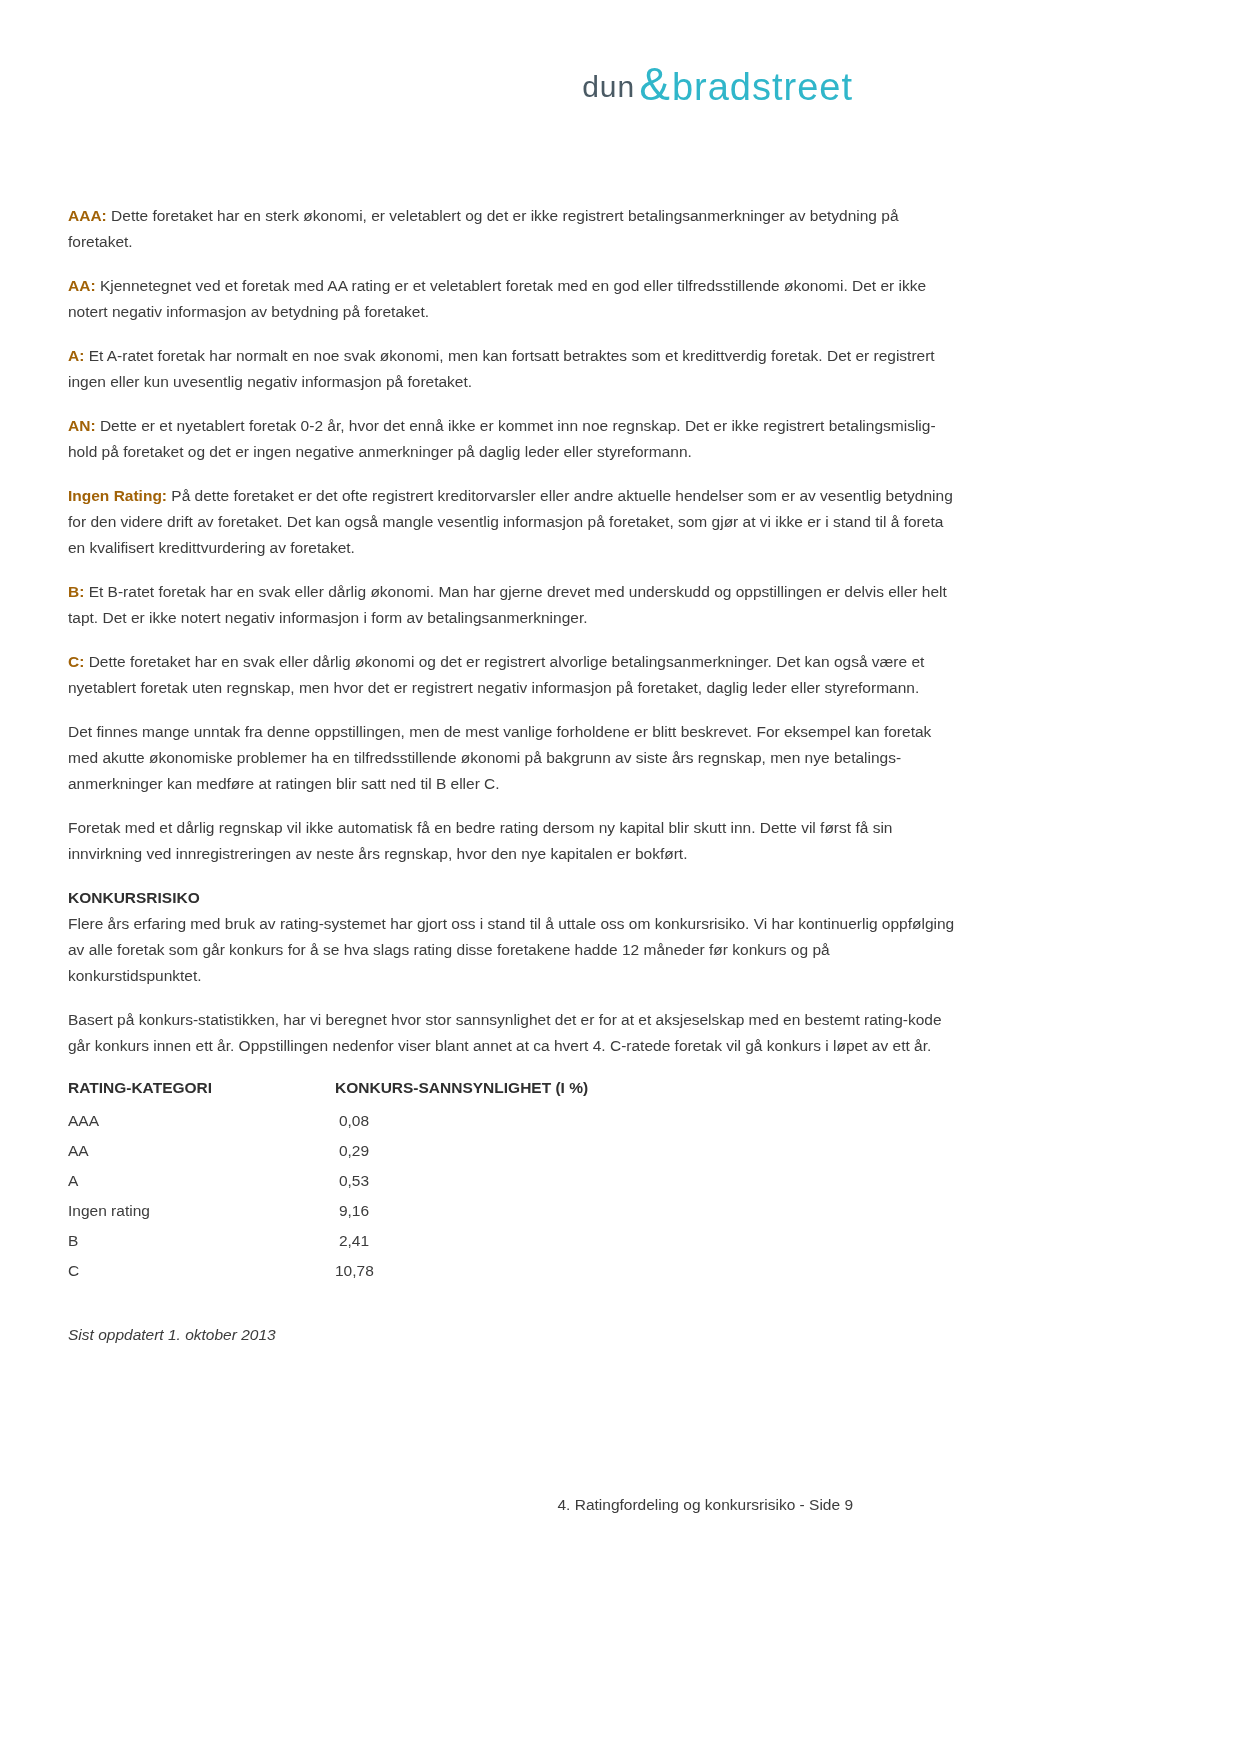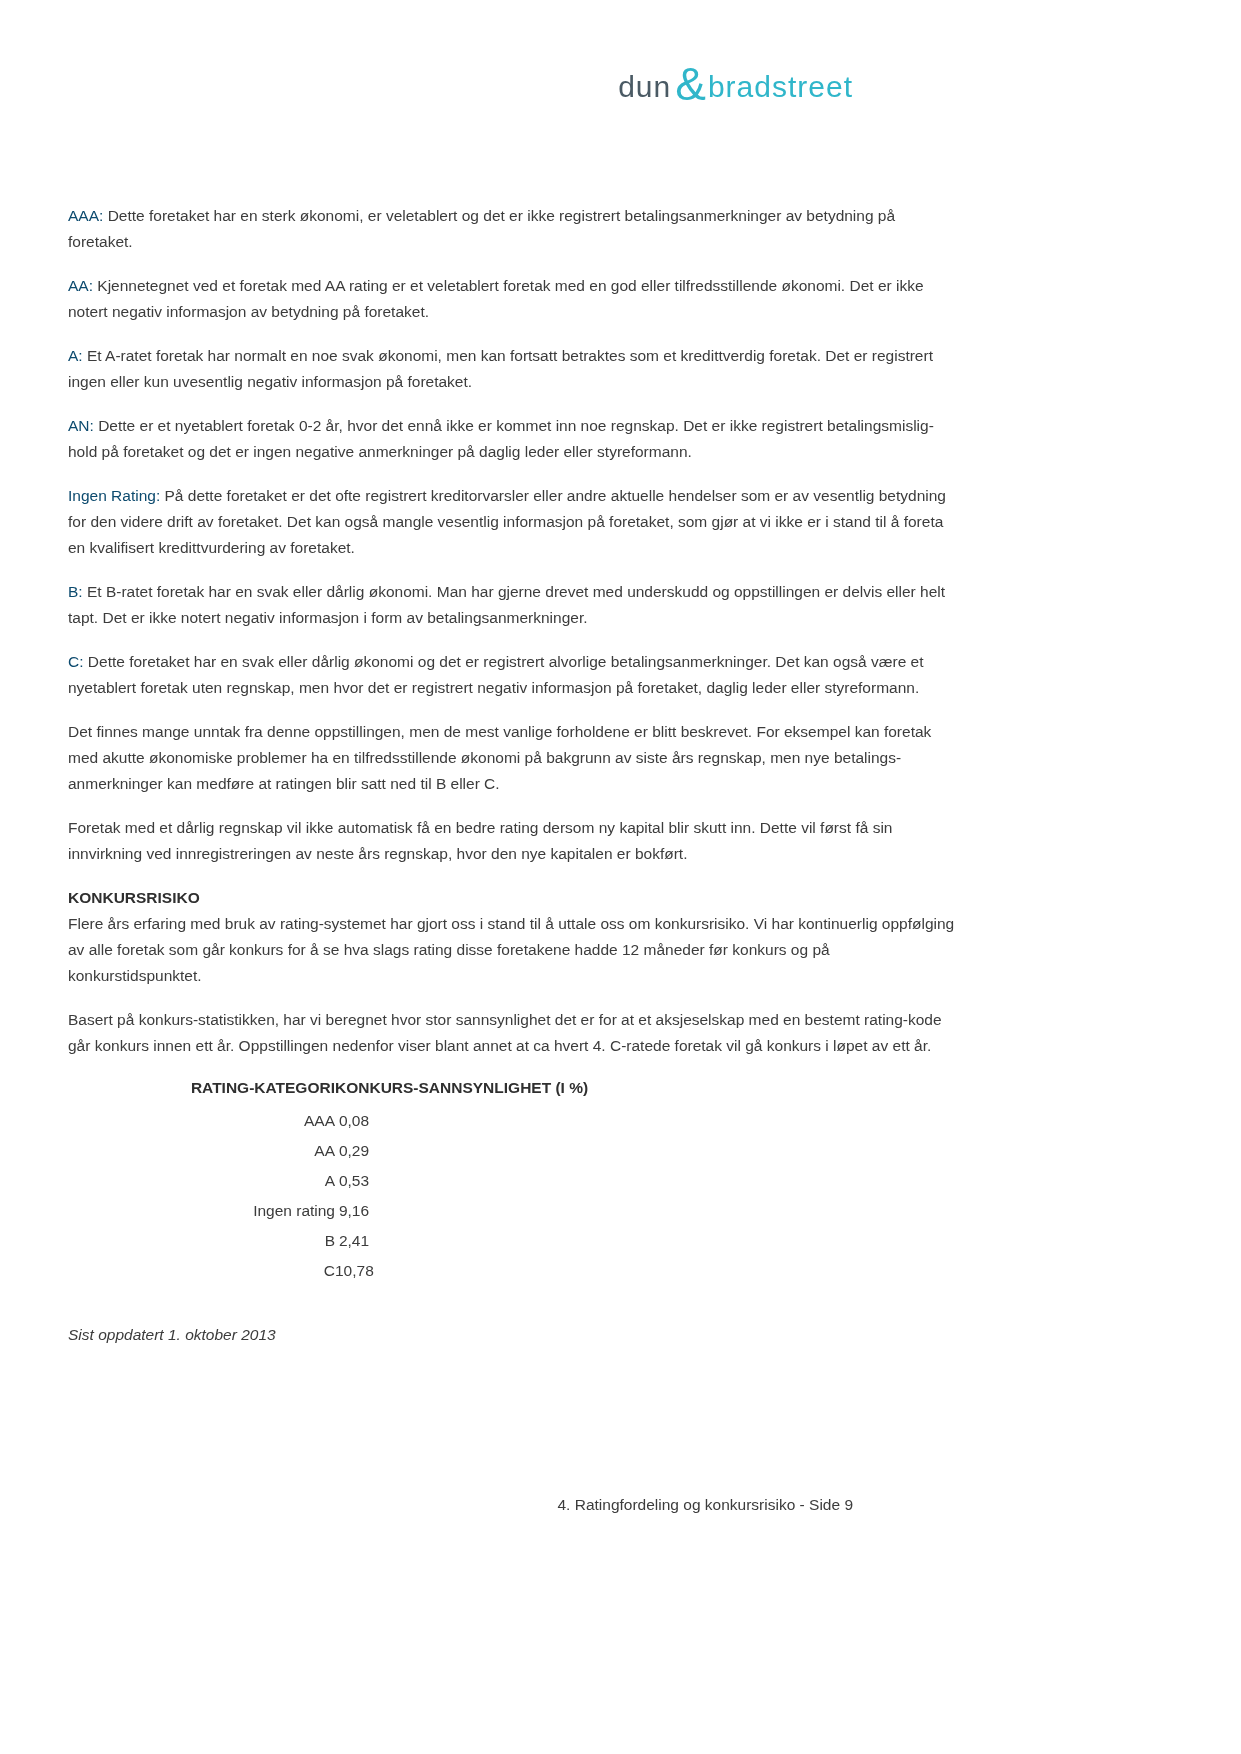--- a/index.html
+++ b/index.html
@@ -29,41 +29,41 @@
   }
   .logo .amp{
     font-size:46px;
     color:#30b6ca;
     margin:0 2px 0 4px;
     position:relative;
     top:-3px;
     font-weight:normal;
   }
   .logo .brad{
-    font-size:30px;
+    font-size:38px;
     color:#30b6ca;
     letter-spacing:1px;
   }
   
   .content{
     position:absolute;
     left:68px;
     top:203px;
     width:890px;
     font-size:15.5px;
     line-height:26px;
   }
   p.para{margin:0 0 18px 0;}
-  .lbl{font-weight:normal;color:#0c4a6e;}
+  .lbl{font-weight:bold;color:#a16207;}
   .heading{font-weight:bold;color:#2f2f2f;margin:0;}
   
   .tbl{margin-top:2px;}
   .trow{display:flex;margin-bottom:8px;line-height:22px;}
   .thead{font-weight:bold;color:#2f2f2f;margin-bottom:11px;}
-  .tc1{width:267px;text-align:right;}
+  .tc1{width:267px;}
   .tc2{width:38px;text-align:center;}
   .tc2h{white-space:nowrap;}
   .updated{font-style:italic;margin-top:40px;}
   .footer{
     position:absolute;
     top:1496px;
     right:291px;
     font-size:15.5px;
     color:#3c3c3c;
     white-space:nowrap;

